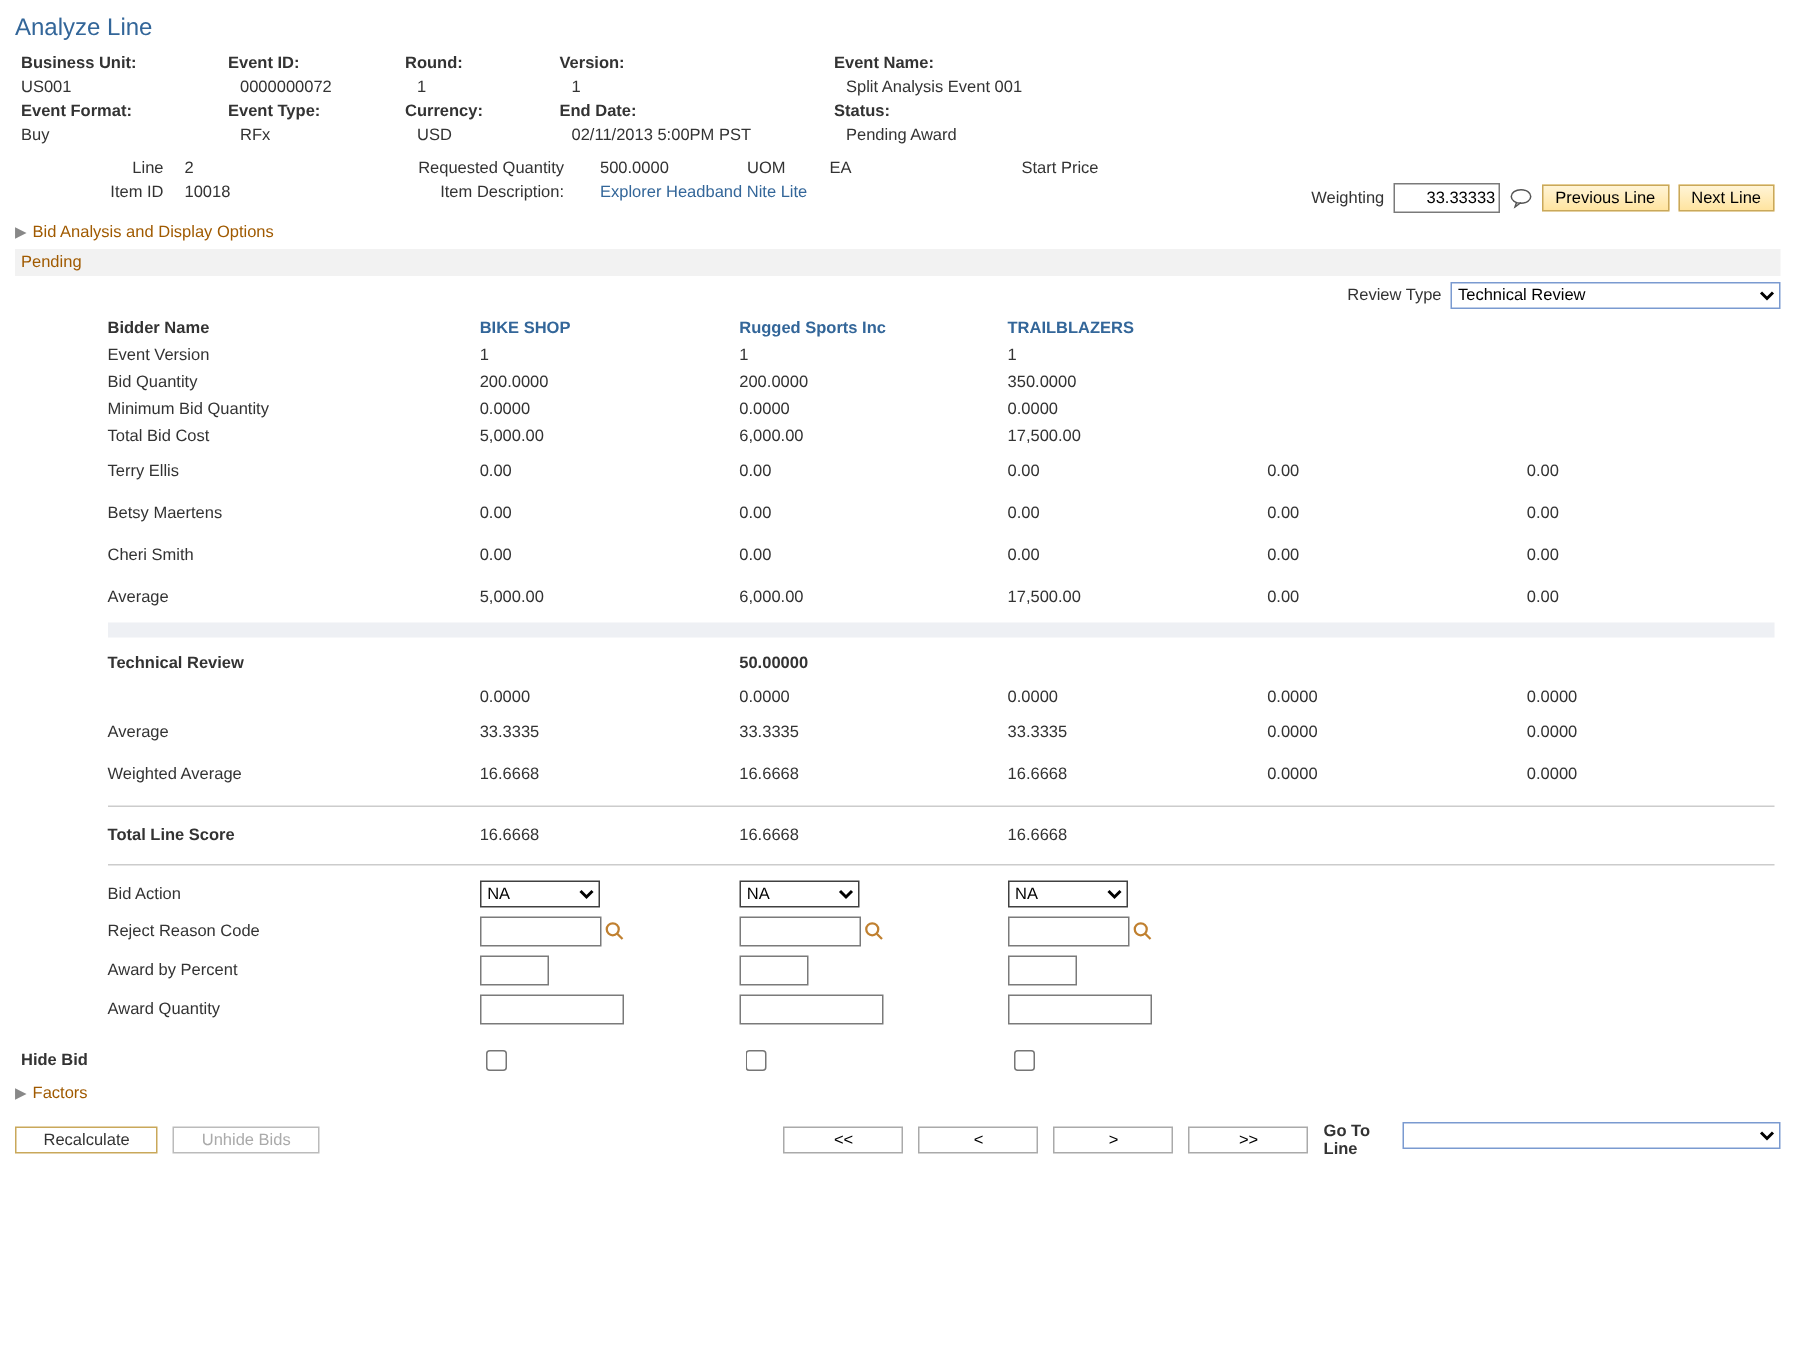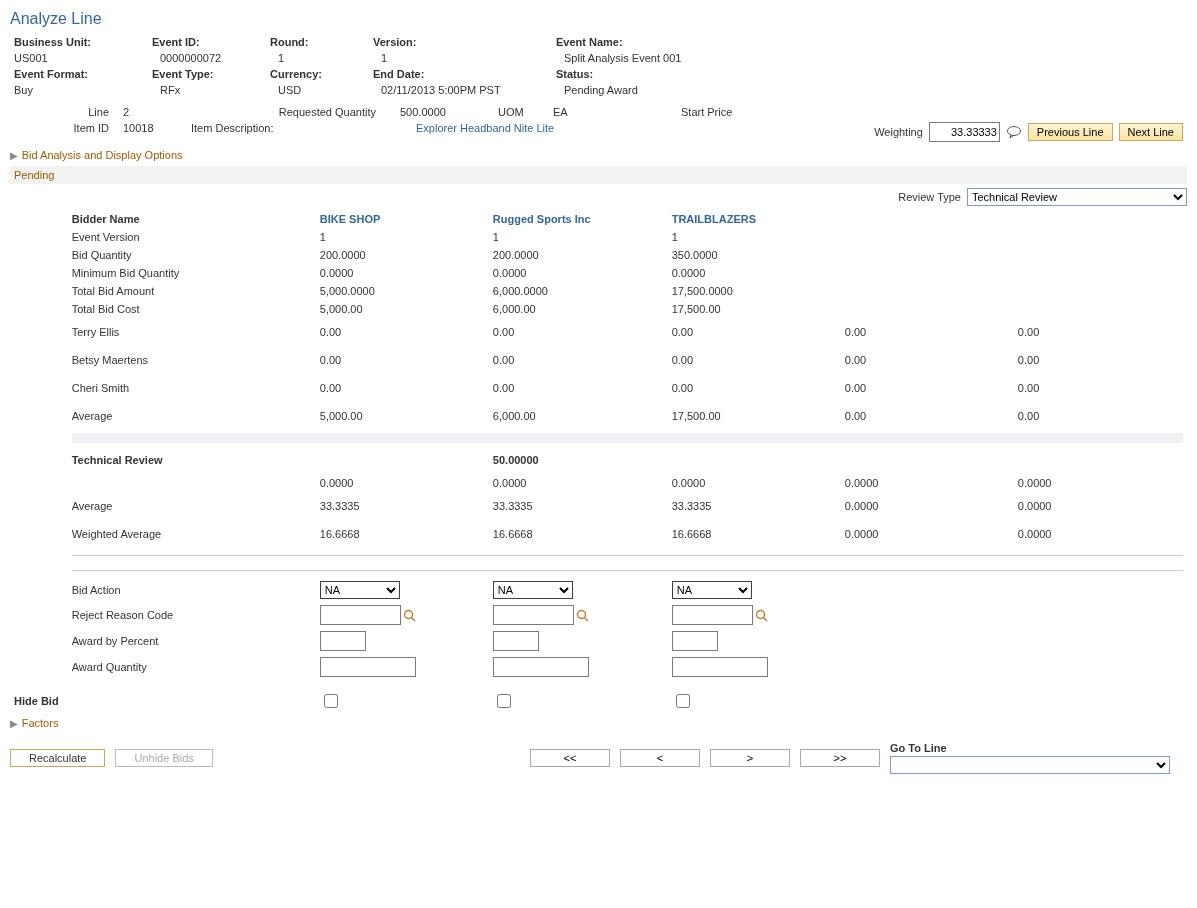--- a/index.html
+++ b/index.html
@@ -1,21 +1,21 @@
 <!DOCTYPE html>
 <html><head>
 <meta charset="utf-8">
 <style>
   body { margin:0; padding:10px 10px 20px 10px; font-family: Arial, sans-serif; font-size:11px; color:#333; background:#fff; }
   .title { color:#336699; font-size:16px; font-weight:normal; margin-bottom:6px; }
   .info-table { width:100%; border-collapse:collapse; margin-bottom:2px; }
   .info-table td { padding:2px 4px; vertical-align:top; font-size:11px; }
   .info-label { font-weight:bold; color:#333; }
   .info-value { color:#333; }
-  .link { color:#336699; text-decoration:none; cursor:pointer;margin-left:16px; }
+  .link { color:#336699; text-decoration:none; cursor:pointer; }
   .section-bar { background:#f2f2f2; padding:3px 4px; font-size:11px; color:#333; margin:2px 0; }
   .section-header { color:#a05a00; font-size:11px; display:flex; align-items:center; gap:4px; padding:3px 0; cursor:pointer; }
   .section-header .tri { color:#888; font-size:10px; }
   .right-controls { display:flex; align-items:center; gap:6px; justify-content:flex-end; }
   .weighting-input { width:65px; height:16px; font-size:11px; text-align:right; padding:1px 2px; border:1px solid #7a7a7a; }
   .btn { background:linear-gradient(#fff4d6,#ffe4a0); border:1px solid #c9a85a; padding:2px 8px; font-size:11px; cursor:pointer; }
   .review-type-row { display:flex; justify-content:flex-end; align-items:center; gap:6px; margin:4px 0; }
   .select { border:1px solid #7a9ad0; font-size:11px; height:18px; background:#fff; }
   .analysis-table { width:100%; border-collapse:collapse; margin-top:4px; }
   .analysis-table td, .analysis-table th { padding:3px 4px; font-size:11px; text-align:left; vertical-align:middle; }
@@ -24,21 +24,21 @@
   .stripe { background:#eef0f4; height:10px; }
   .small-input { width:75px; height:16px; border:1px solid #7a7a7a; font-size:11px; padding:1px 2px; }
   .tiny-input { width:40px; height:16px; border:1px solid #7a7a7a; font-size:11px; padding:1px 2px; }
   .med-input { width:90px; height:16px; border:1px solid #7a7a7a; font-size:11px; padding:1px 2px; }
   .select-small { width:80px; border:1px solid #404040; font-size:11px; height:18px; background:#fff; }
   .lookup-icon { display:inline-block; width:14px; height:14px; vertical-align:middle; cursor:pointer; margin-left:2px; }
   .bottom-row { display:flex; align-items:center; gap:10px; margin-top:10px; }
   .nav-btn { width:80px; height:18px; border:1px solid #aaa; background:#fff; font-size:11px; cursor:pointer; }
   .recalc-btn { border:1px solid #c9a85a; background:#fff; color:#333; padding:2px 18px; font-size:11px; cursor:pointer; }
   .unhide-btn { border:1px solid #bbb; background:#fff; color:#aaa; padding:2px 18px; font-size:11px; cursor:not-allowed; }
-  .goto-wrap { display:flex; flex-direction:column; gap:2px; flex:1; }
+  .goto-wrap { display:flex; flex-direction:row; gap:2px; flex:1; }
   .goto-select { width:280px; height:18px; border:1px solid #7a9ad0; font-size:11px; background:#fff; }
   .checkbox-cell { }
   input[type=checkbox] { width:14px; height:14px; }
   hr.thin { border:none; border-top:1px solid #ccc; margin:4px 0; }
   .bubble-icon { display:inline-block; width:16px; height:14px; cursor:pointer; }
 </style>
 </head>
 <body>
 
 <div class="title">Analyze Line</div>
@@ -84,21 +84,21 @@
     <td style="width:185px;text-align:right;font-weight:normal">Requested Quantity</td>
     <td style="width:90px;padding-left:20px">500.0000</td>
     <td style="width:45px;text-align:left;font-weight:normal">UOM</td>
     <td style="width:120px;padding-left:6px">EA</td>
     <td style="font-weight:normal">Start Price</td>
     <td></td>
   </tr>
   <tr>
     <td style="text-align:right">Item ID</td>
     <td style="padding-left:10px">10018</td>
-    <td style="text-align:left">Item Description:</td>
+    <td style="text-align:right">Item Description:</td>
     <td colspan="3" style="padding-left:20px"><span class="link">Explorer Headband Nite Lite</span></td>
     <td colspan="2">
       <div class="right-controls">
         <span>Weighting</span>
         <input class="weighting-input" value="33.33333" style="">
         <span class="bubble-icon">
           <svg viewBox="0 0 16 14" width="16" height="14">
                 <ellipse cx="8" cy="6" rx="6.5" ry="4.5" fill="none" stroke="#555" stroke-width="1"></ellipse>
                 <path d="M5 10 L4 13 L8 10" fill="none" stroke="#555" stroke-width="1"></path>
               </svg>
@@ -169,29 +169,20 @@
         <td></td>
         <td class="label-cell">Minimum Bid Quantity</td>
     <td>0.0000</td>
         <td>0.0000</td>
         <td>0.0000</td>
         <td></td>
         <td></td>
       </tr>
   <tr>
         <td></td>
-        <td class="label-cell">Total Bid Amount</td>
-    <td>5,000.0000</td>
-        <td>6,000.0000</td>
-        <td>17,500.0000</td>
-        <td></td>
-        <td></td>
-      </tr>
-  <tr>
-        <td></td>
         <td class="label-cell">Total Bid Cost</td>
     <td>5,000.00</td>
         <td>6,000.00</td>
         <td>17,500.00</td>
         <td></td>
         <td></td>
       </tr>
 
   <tr style="height:28px">
         <td></td>
@@ -274,20 +265,29 @@
         <td>0.0000</td>
       </tr>
 
   <tr>
         <td></td>
         <td colspan="6">
           <hr class="thin">
         </td>
       </tr>
 
+  <tr style="height:24px">
+        <td></td>
+        <td class="label-cell" style="font-weight:bold">Total Line Score</td>
+    <td>16.6668</td>
+        <td>16.6668</td>
+        <td>16.6668</td>
+        <td></td>
+        <td></td>
+      </tr>
 
   <tr>
         <td></td>
         <td colspan="6">
           <hr class="thin">
         </td>
       </tr>
 
   <tr>
         <td></td>

